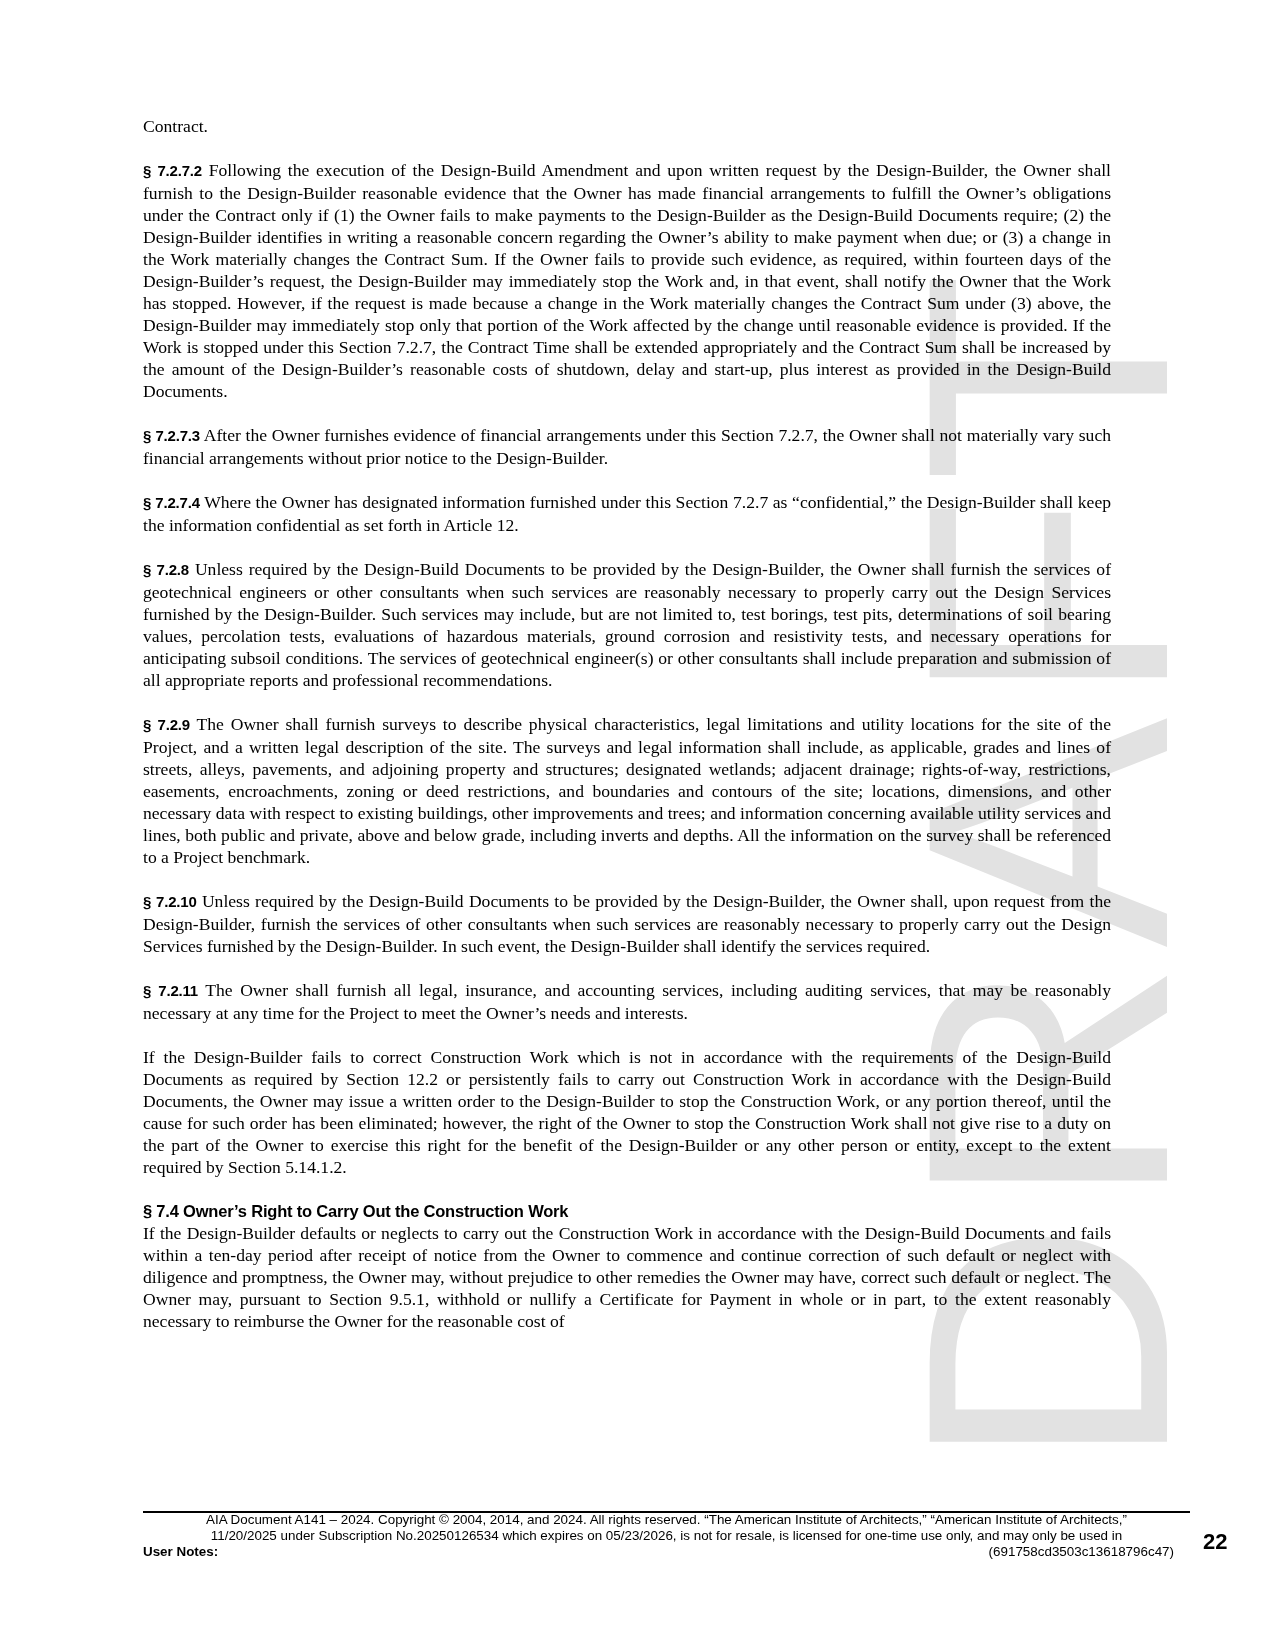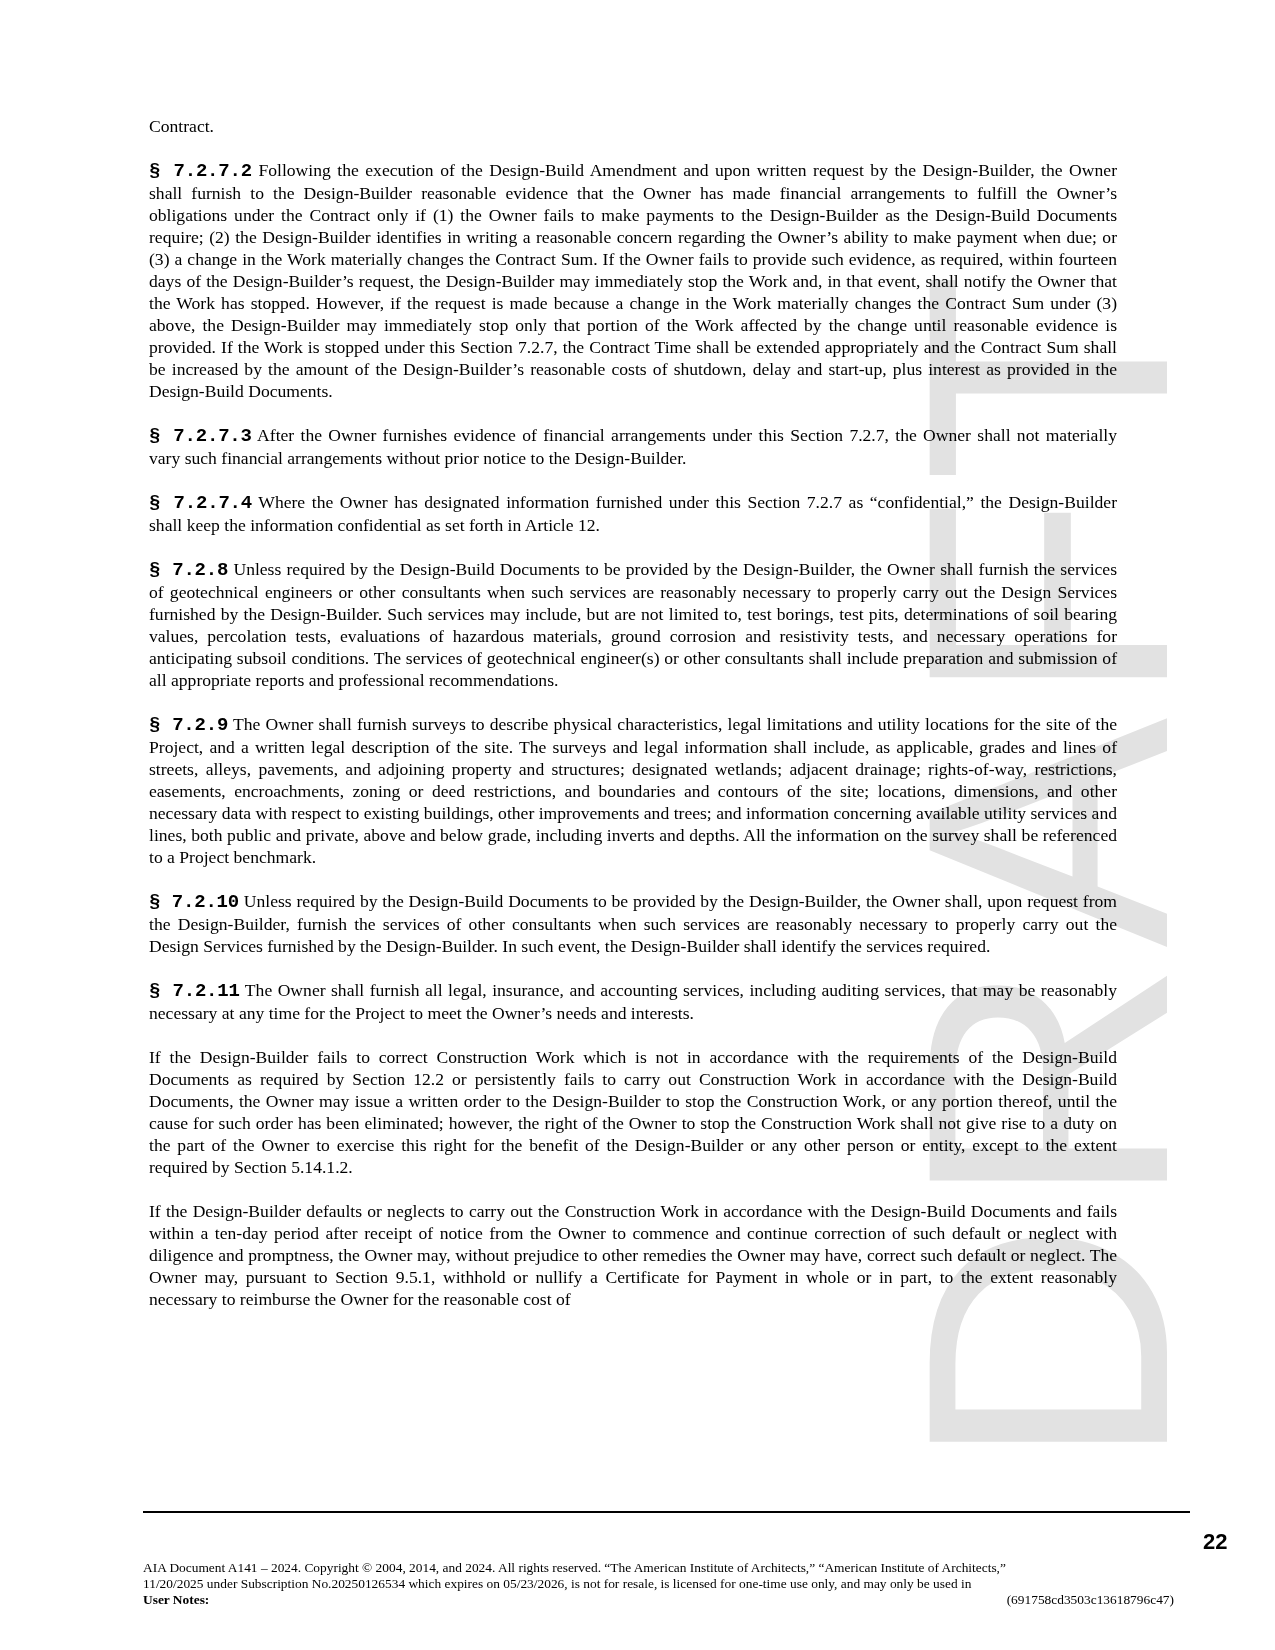--- a/index.html
+++ b/index.html
@@ -25,28 +25,27 @@
   .content {
     position: absolute;
     left: 143px;
     top: 115px;
     width: 968px;
     z-index: 1;
     font-family: "Liberation Serif", serif;
     font-size: 17.6px;
     line-height: 22px;
     text-align: justify;
-    margin-left: 6px;
   }
   .content p { margin: 0 0 22px 0; }
   .content p.frag { text-align: left; }
   .lbl {
-    font-family: Liberation Mono, monospace;
+    font-family: Liberation Sans, sans-serif;
     font-weight: 700;
-    font-size: 19px;
+    font-size: 15px;
     letter-spacing: -0.2px;
   }
   .heading {
     font-family: "Liberation Sans", sans-serif;
     font-weight: 700;
     font-size: 16.5px;
     letter-spacing: -0.2px;
     text-align: left;
   }
   .footer-rule {
@@ -54,27 +53,28 @@
     left: 143px;
     top: 1511px;
     width: 1047px;
     height: 2px;
     background: #000;
     z-index: 1;
   }
   .footer {
     position: absolute;
     left: 143px;
-    top: 1560px;
+    top: 1512px;
     width: 1047px;
     z-index: 1;
-    font-family: Liberation Serif, serif;
+    font-family: Liberation Sans, sans-serif;
     font-size: 13.4px;
     line-height: 16px;
     white-space: nowrap;
+    text-align: center;
   }
   .footer sup { font-size: 9px; }
   .notes-row { display: flex; justify-content: space-between; }
   .notes-row .bold { font-weight: 700; }
   .notes-row .hash { padding-right: 16px; }
   .page-number {
     position: absolute;
     left: 1203px;
     top: 1529px;
     z-index: 1;
@@ -131,20 +131,21 @@
     <p>
       <span class="lbl">§ 7.2.11</span>
       <span>The Owner shall furnish all legal, insurance, and accounting services, including auditing services, that may be reasonably necessary at any time for the Project to meet the Owner’s needs and interests.</span>
     </p>
 
     <div class="section">
       <p>If the Design-Builder fails to correct Construction Work which is not in accordance with the requirements of the Design-Build Documents as required by Section 12.2 or persistently fails to carry out Construction Work in accordance with the Design-Build Documents, the Owner may issue a written order to the Design-Builder to stop the Construction Work, or any portion thereof, until the cause for such order has been eliminated; however, the right of the Owner to stop the Construction Work shall not give rise to a duty on the part of the Owner to exercise this right for the benefit of the Design-Builder or any other person or entity, except to the extent required by Section 5.14.1.2.</p>
     </div>
 
     <div class="section">
+      <div class="heading">§ 7.4 Owner’s Right to Carry Out the Construction Work</div>
       <p>If the Design-Builder defaults or neglects to carry out the Construction Work in accordance with the Design-Build Documents and fails within a ten-day period after receipt of notice from the Owner to commence and continue correction of such default or neglect with diligence and promptness, the Owner may, without prejudice to other remedies the Owner may have, correct such default or neglect. The Owner may, pursuant to Section 9.5.1, withhold or nullify a Certificate for Payment in whole or in part, to the extent reasonably necessary to reimburse the Owner for the reasonable cost of</p>
     </div>
 
   </div>
 
   <div class="footer-rule"></div>
 
   <div class="footer">
     <div class="fline">AIA Document A141 – 2024. Copyright © 2004, 2014, and 2024. All rights reserved. “The American Institute of Architects,” “American Institute of Architects,”</div>
     <div class="fline">11/20/2025 under Subscription No.20250126534 which expires on 05/23/2026, is not for resale, is licensed for one-time use only, and may only be used in</div>

